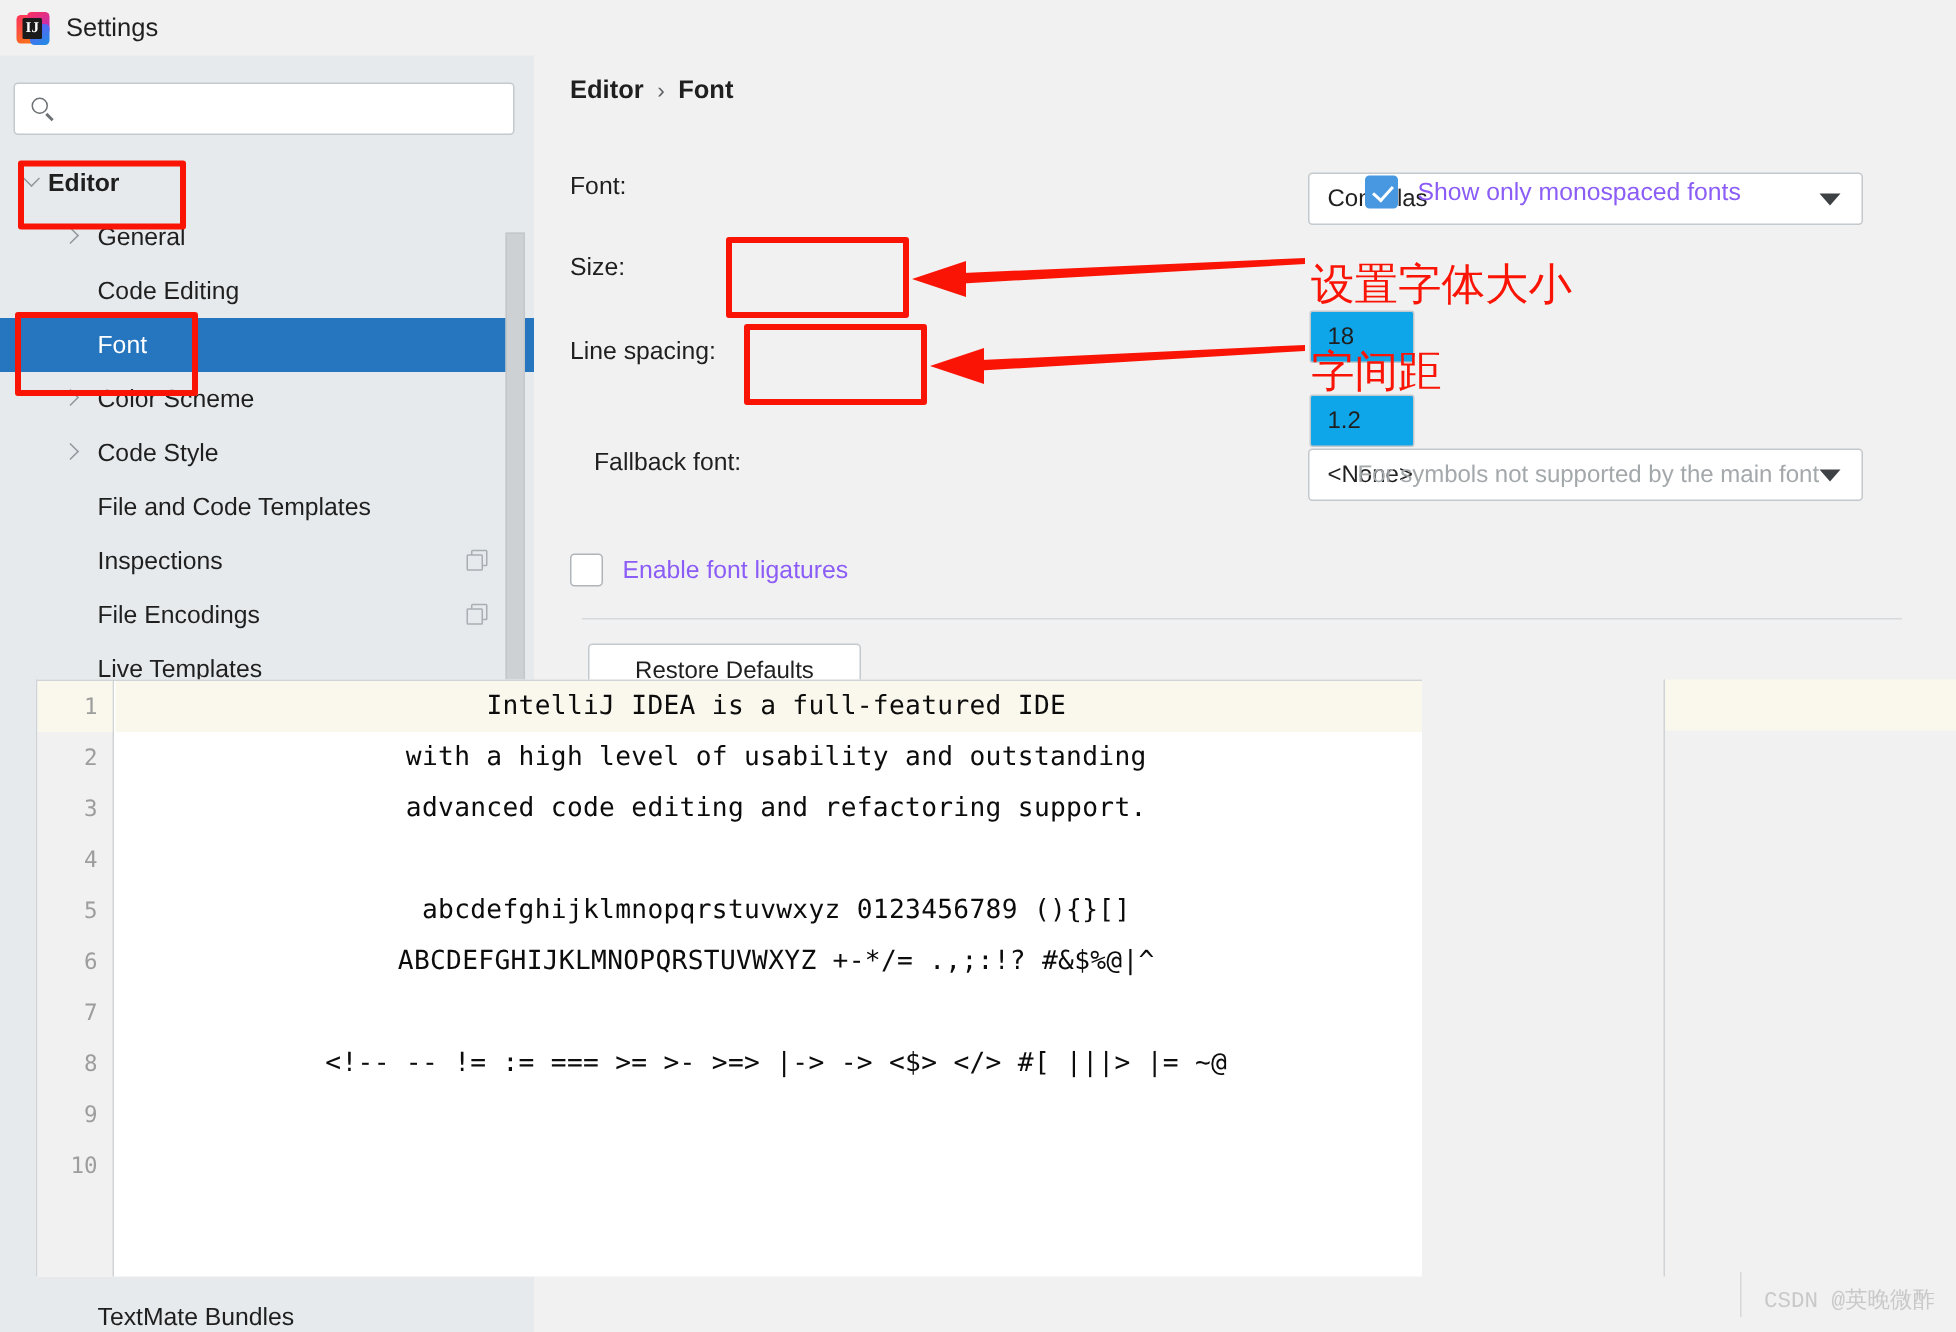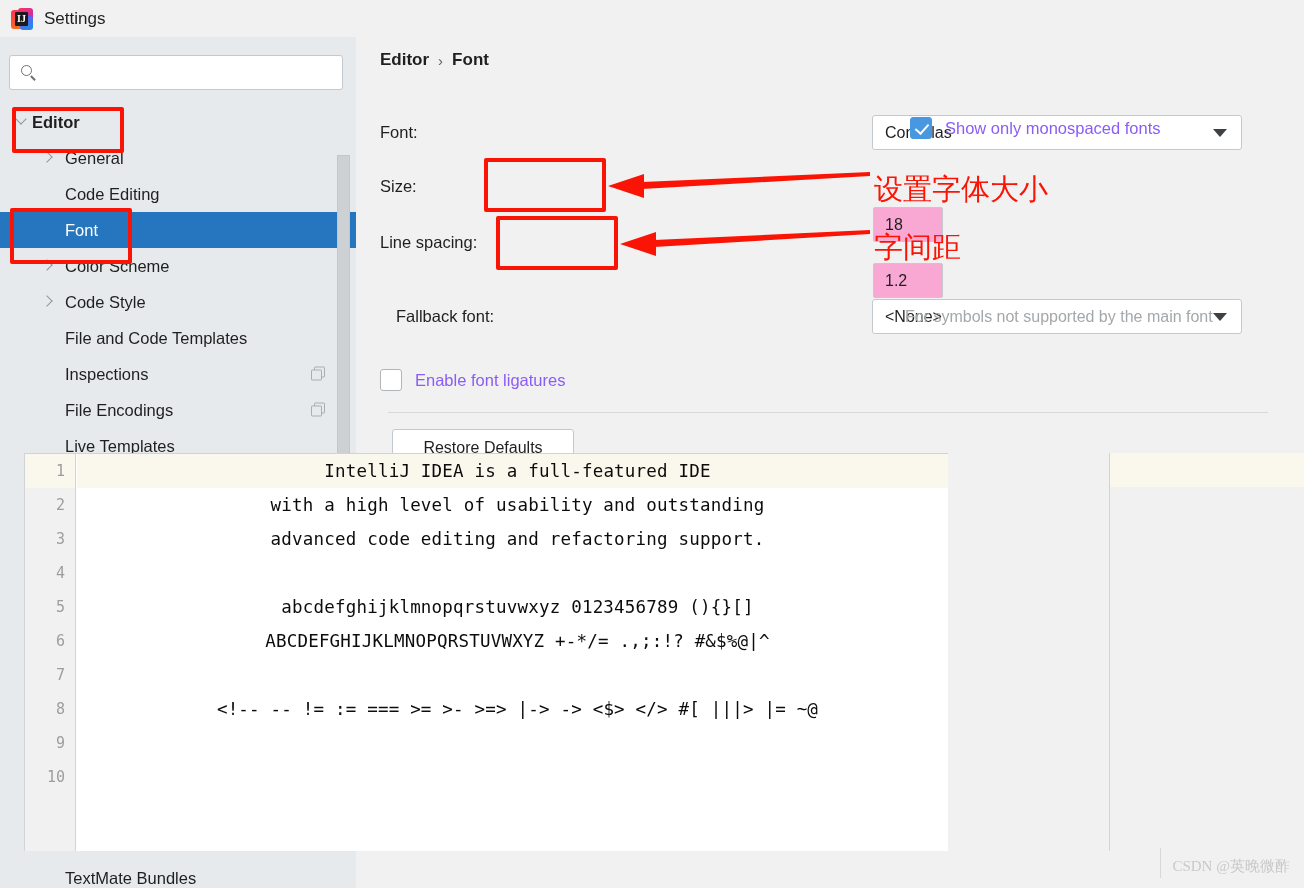--- a/index.html
+++ b/index.html
@@ -160,21 +160,21 @@
   }
   #breadcrumb {
     position: absolute; left: 24px; top: 13px;
     font-size: 17px; font-weight: bold; color: #1f1f1f;
     display: flex; align-items: center; gap: 9px;
   }
   #breadcrumb .sep { color: #5c6164; font-weight: normal; font-size: 15px; }
 
   .form-row {
     position: absolute;
-    display: flex; align-items: center;
+    display: flex; align-items: flex-start;
   }
   .form-label {
     font-size: 16.5px; color: #1f1f1f;
   }
 
   #row-font { left: 24px; top: 78px; width: 880px; height: 35px; }
   #row-size { left: 24px; top: 132px; width: 880px; height: 35px; }
   #row-spacing { left: 24px; top: 188px; width: 880px; height: 35px; }
   #row-fallback { left: 40px; top: 262px; width: 880px; height: 35px; }
 
@@ -191,21 +191,21 @@
   .combo .val { flex: 1 1 auto; }
   .caret {
     width: 0; height: 0;
     border-left: 7px solid transparent;
     border-right: 7px solid transparent;
     border-top: 8px solid #3d4144;
     margin-right: 6px;
   }
   .numfield {
     position: absolute;
-    background: #f9a8d4;
+    background: #0ea5e9;
     border: 1px solid #c4c9cd;
     border-radius: 2px;
     display: flex; align-items: center;
     padding-left: 11px;
     font-size: 16px; color: #1f1f1f;
   }
 
   .redbox {
     position: absolute;
     border: 4px solid #fa1405;
@@ -316,21 +316,21 @@
     width: 1px; height: 398px; background: #d0d4d7;
   }
   #hl-right {
     position: absolute; left: 1110px; top: 453px;
     width: 194px; height: 34px; background: #faf8ec;
   }
 
   #watermark {
     position: absolute; right: 14px; bottom: 12px;
     font-size: 15px; color: #c9c9c9;
-    font-family: Liberation Serif, serif;
+    font-family: Liberation Mono, monospace;
     white-space: nowrap;
   }
   #wm-bar {
     position: absolute; right: 143px; bottom: 10px;
     width: 1px; height: 30px; background: #d8d8d8;
   }
 </style>
 </head>
 <body>
 

